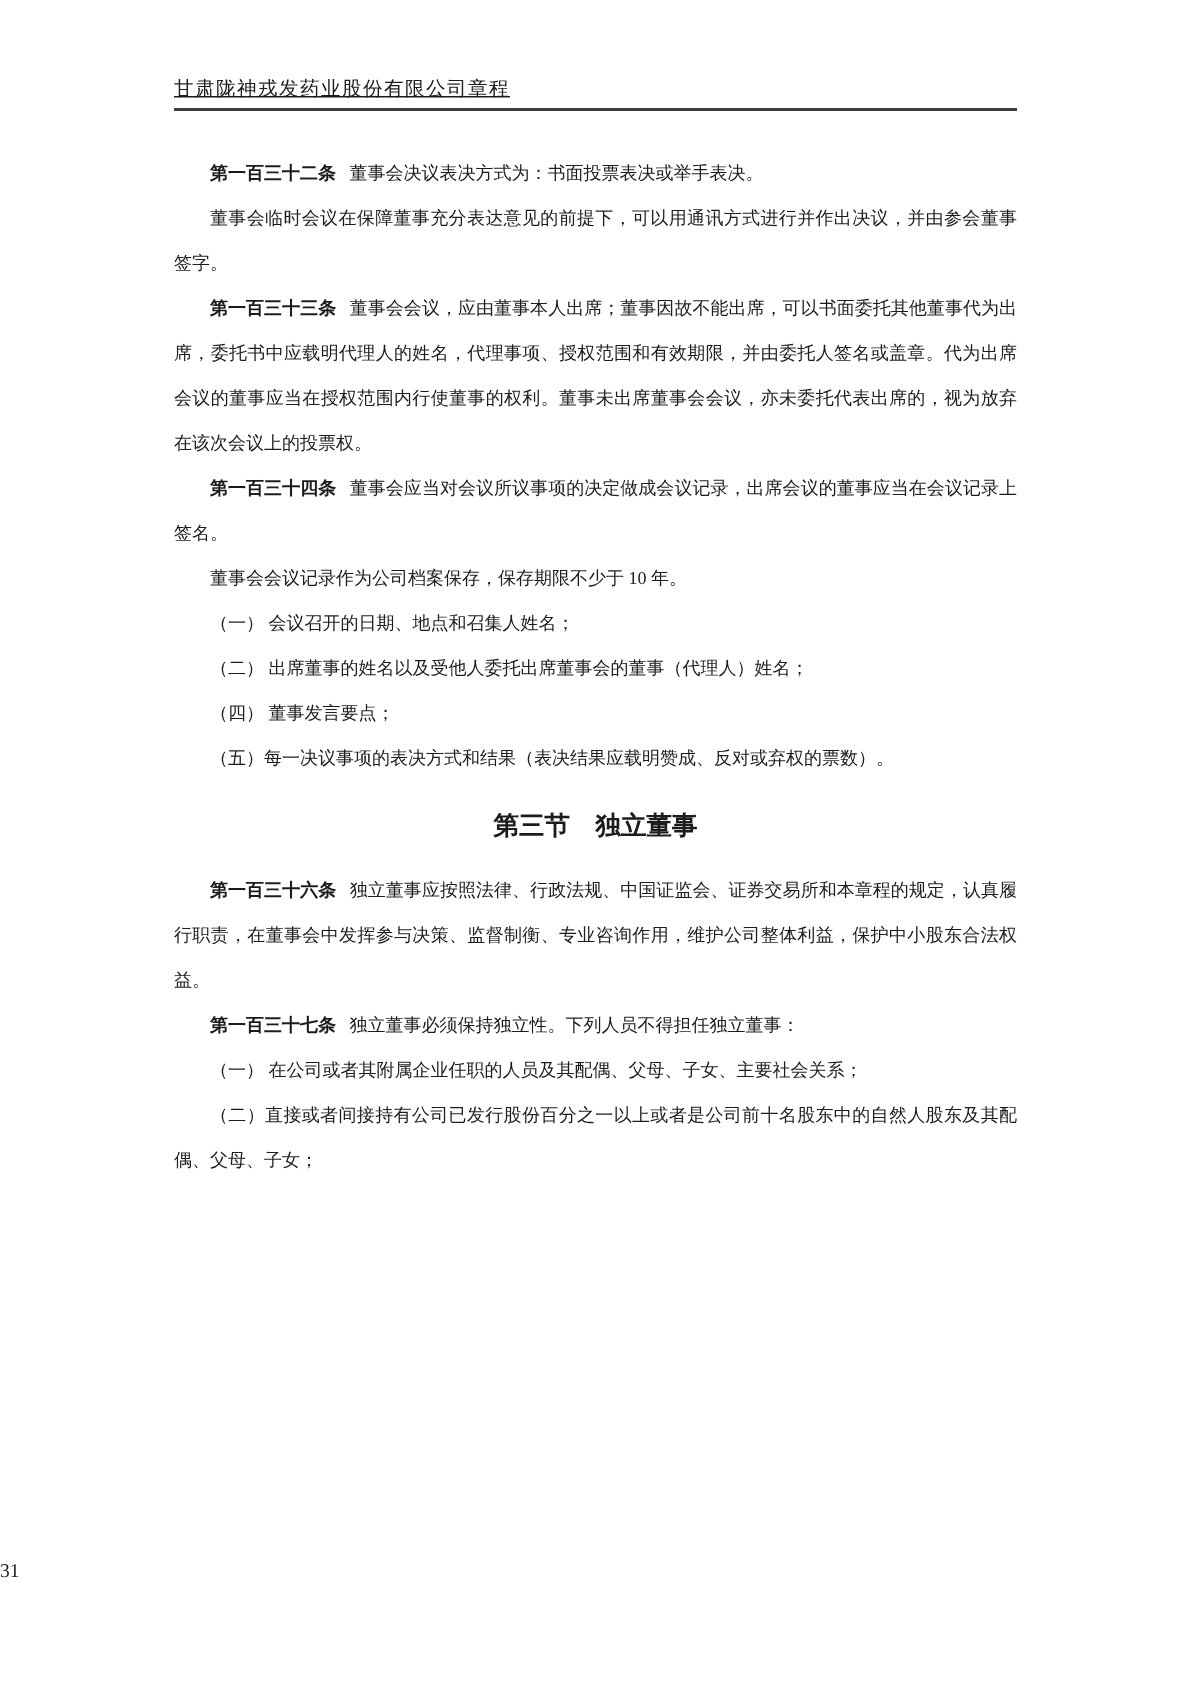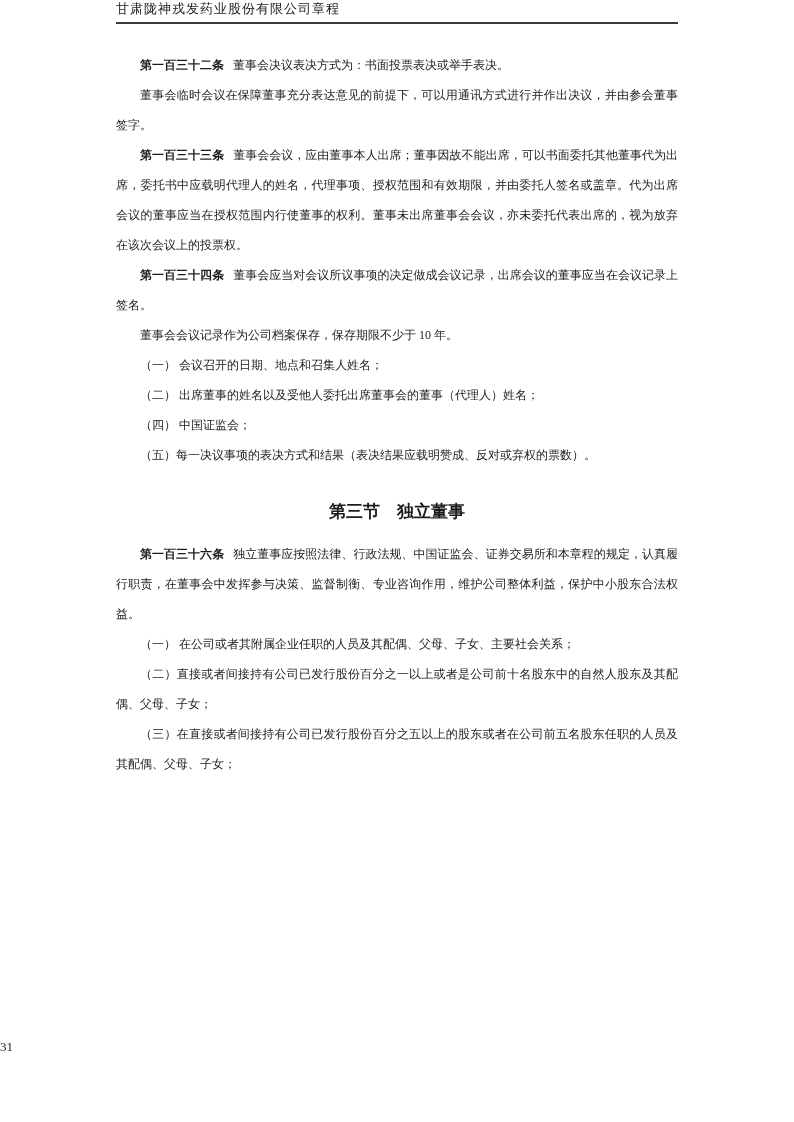--- a/index.html
+++ b/index.html
@@ -9,21 +9,23 @@
     height: 1122px;
     margin: 0 auto;
     background: #ffffff;
     font-family: "Liberation Serif", "DejaVu Serif", serif;
     color: #1c1c1c;
     overflow: hidden;
     box-sizing: border-box;
   }
   .header {
     margin: 0 116px;
+    padding-top: 50px;
     border-bottom: 2px solid #3b3b3b;
+    text-decoration: underline;
   }
   .header-title {
     font-size: 13px;
     line-height: 18px;
     padding-bottom: 4px;
     letter-spacing: 1px;
     white-space: nowrap;
   }
   .content {
     margin: 26px 116px 0 116px;
@@ -33,21 +35,21 @@
     font-size: 12px;
     line-height: 30px;
     text-align: justify;
     text-indent: 2em;
   }
   .artnum {
     font-weight: bold;
     margin-right: 9px;
   }
   .section-heading {
-    margin: 29px 0 14px 0;
+    margin: 18px 0 14px 0;
     text-align: center;
     font-size: 17px;
     font-weight: bold;
     line-height: 26px;
   }
   .footer {
     position: absolute;
     top: 1038px;
     left: 0;
     width: 100%;
@@ -72,31 +74,31 @@
 
     <p class="para"><b class="artnum">第一百三十三条</b><span>董事会会议，应由董事本人出席；董事因故不能出席，可以书面委托其他董事代为出席，委托书中应载明代理人的姓名，代理事项、授权范围和有效期限，并由委托人签名或盖章。代为出席会议的董事应当在授权范围内行使董事的权利。董事未出席董事会会议，亦未委托代表出席的，视为放弃在该次会议上的投票权。</span></p>
 
     <p class="para"><b class="artnum">第一百三十四条</b><span>董事会应当对会议所议事项的决定做成会议记录，出席会议的董事应当在会议记录上签名。</span></p>
 
     <p class="para">董事会会议记录作为公司档案保存，保存期限不少于 10 年。</p>
 
 
     <p class="para">（一） 会议召开的日期、地点和召集人姓名；</p>
     <p class="para">（二） 出席董事的姓名以及受他人委托出席董事会的董事（代理人）姓名；</p>
-    <p class="para">（四） 中国证监会；</p>
+    <p class="para">（四） 董事发言要点；</p>
     <p class="para">（五）每一决议事项的表决方式和结果（表决结果应载明赞成、反对或弃权的票数）。</p>
 
     <div class="section-heading">第三节　独立董事</div>
 
     <p class="para"><b class="artnum">第一百三十六条</b><span>独立董事应按照法律、行政法规、中国证监会、证券交易所和本章程的规定，认真履行职责，在董事会中发挥参与决策、监督制衡、专业咨询作用，维护公司整体利益，保护中小股东合法权益。</span></p>
 
+    <p class="para"><b class="artnum">第一百三十七条</b><span>独立董事必须保持独立性。下列人员不得担任独立董事：</span></p>
 
     <p class="para">（一） 在公司或者其附属企业任职的人员及其配偶、父母、子女、主要社会关系；</p>
     <p class="para">（二）直接或者间接持有公司已发行股份百分之一以上或者是公司前十名股东中的自然人股东及其配偶、父母、子女；</p>
-    <p class="para">（三）在直接或者间接持有公司已发行股份百分之五以上的股东或者在公司前五名股东任职的人员及其配偶、父母、子女；</p>
 
   </div>
 
   <div class="footer">
     <span>31</span>
   </div>
 
 </div>
 
 </body></html>

